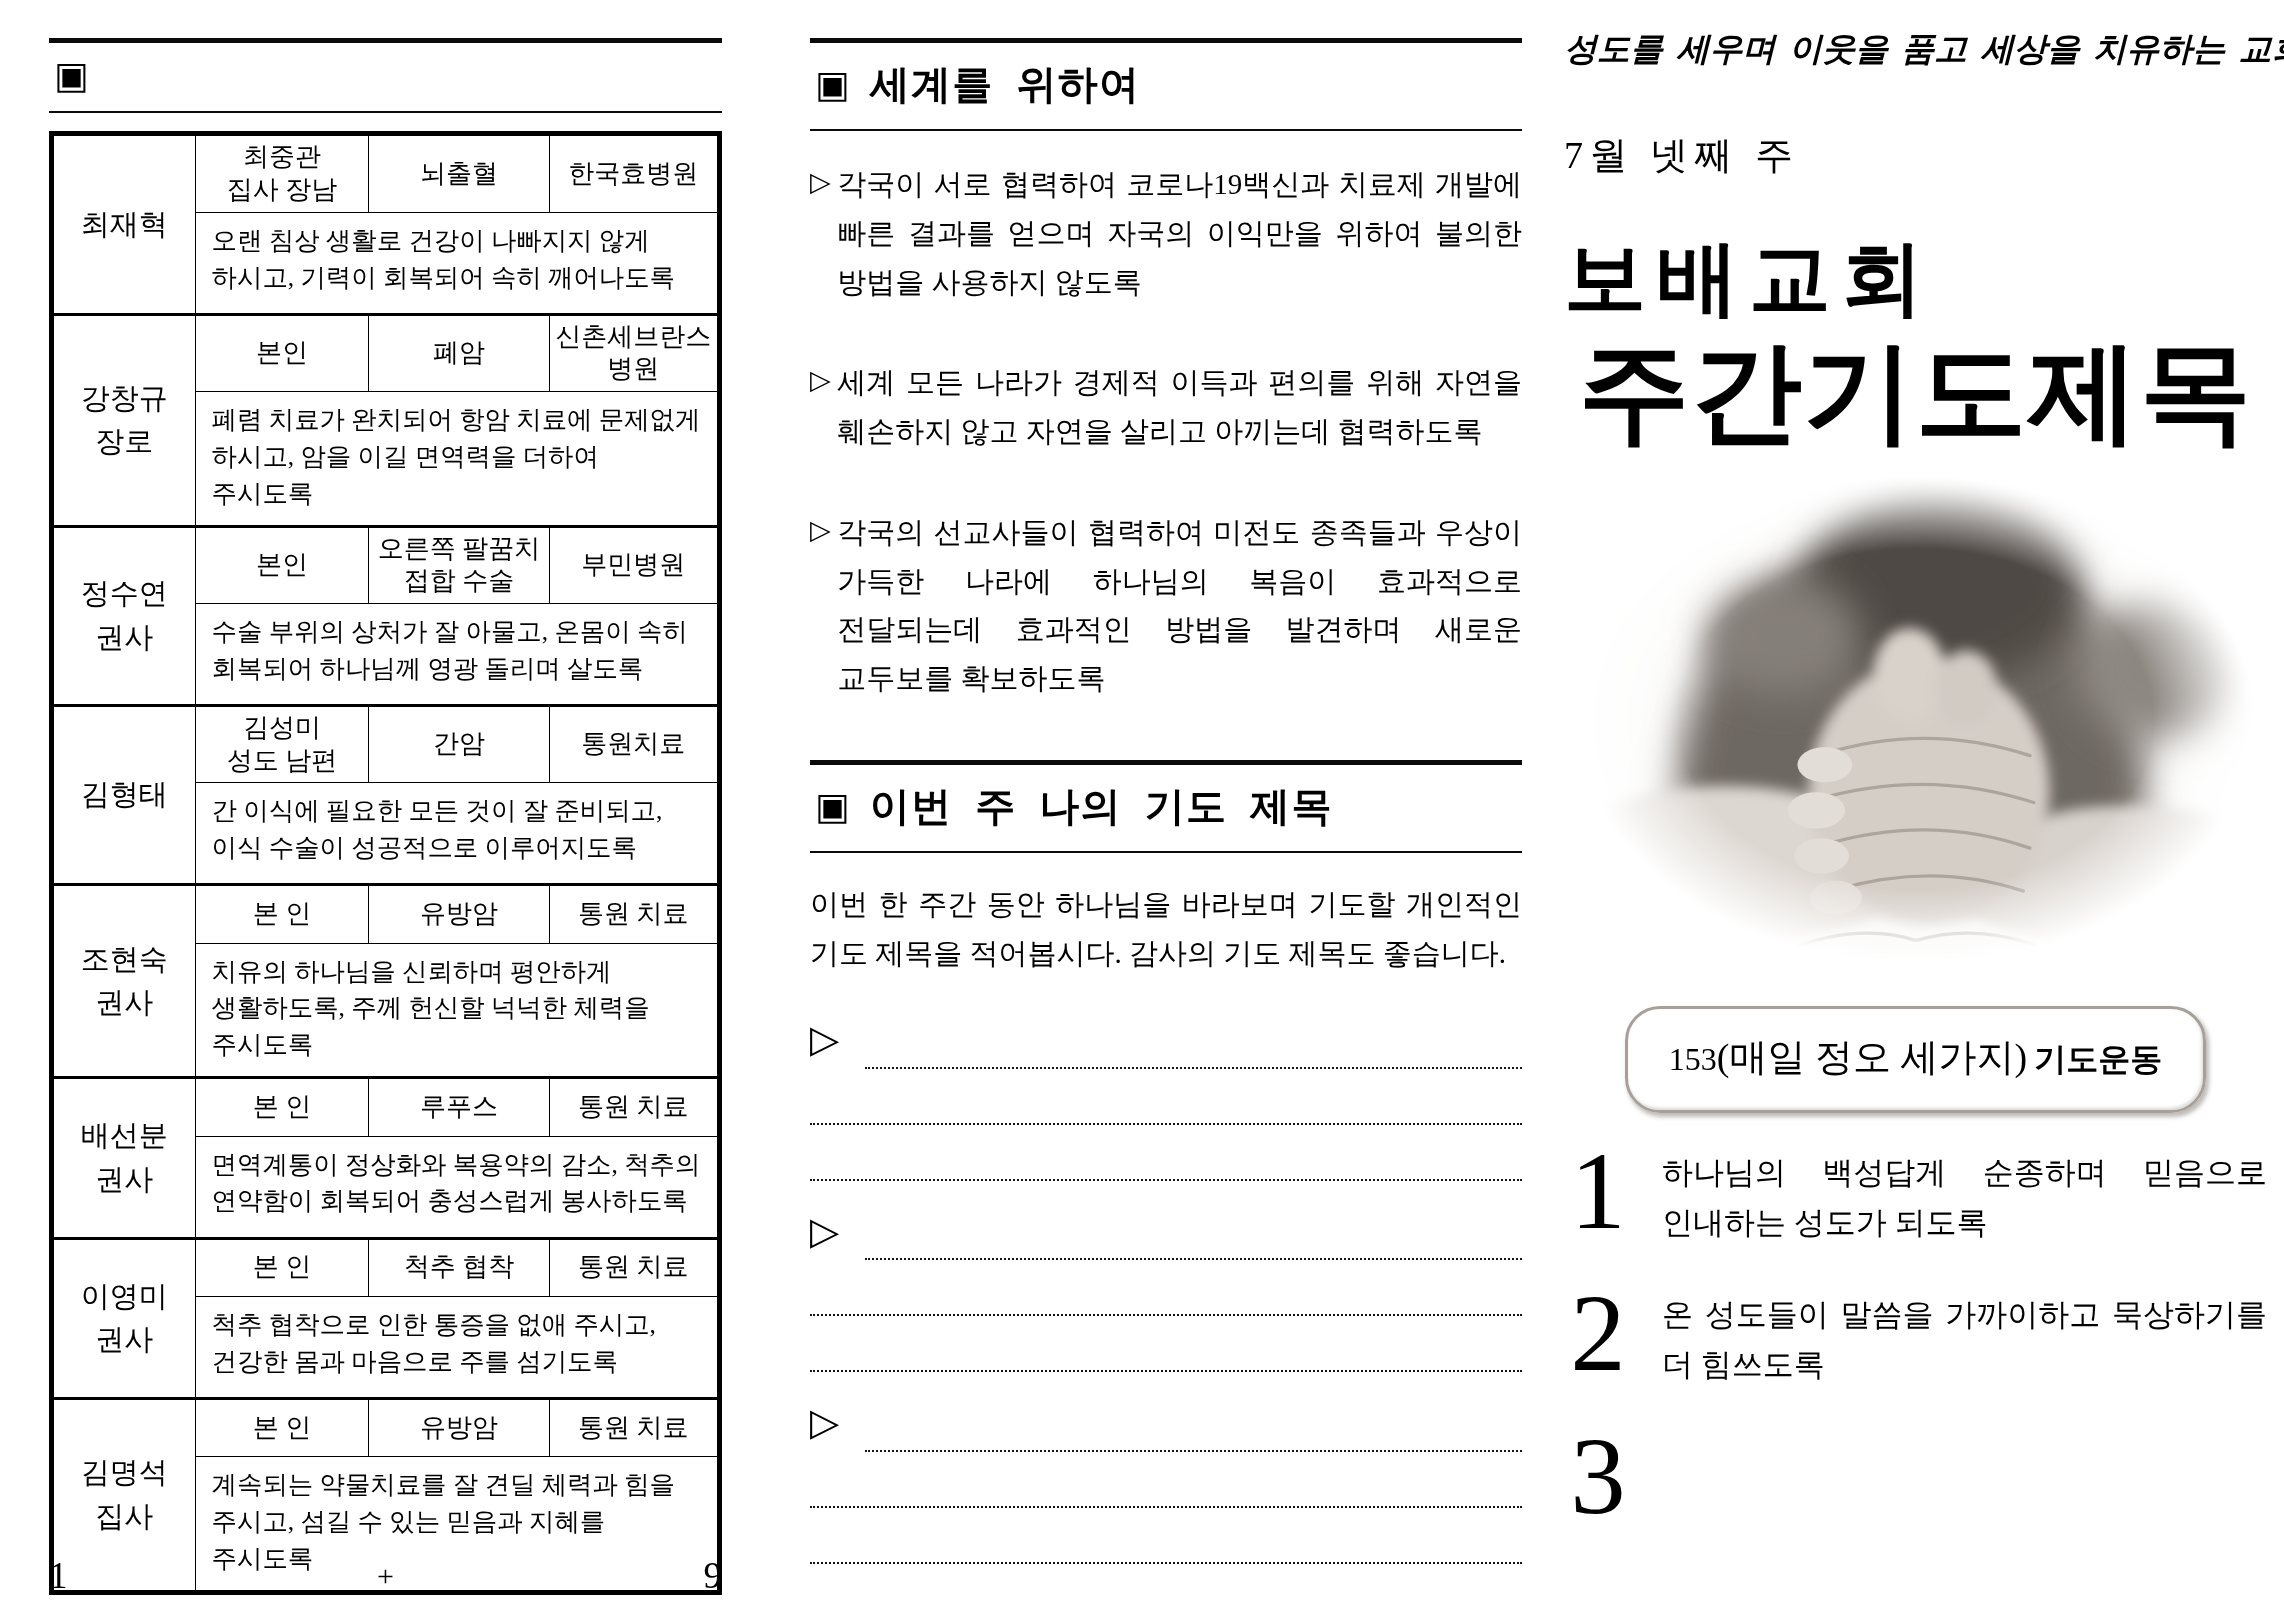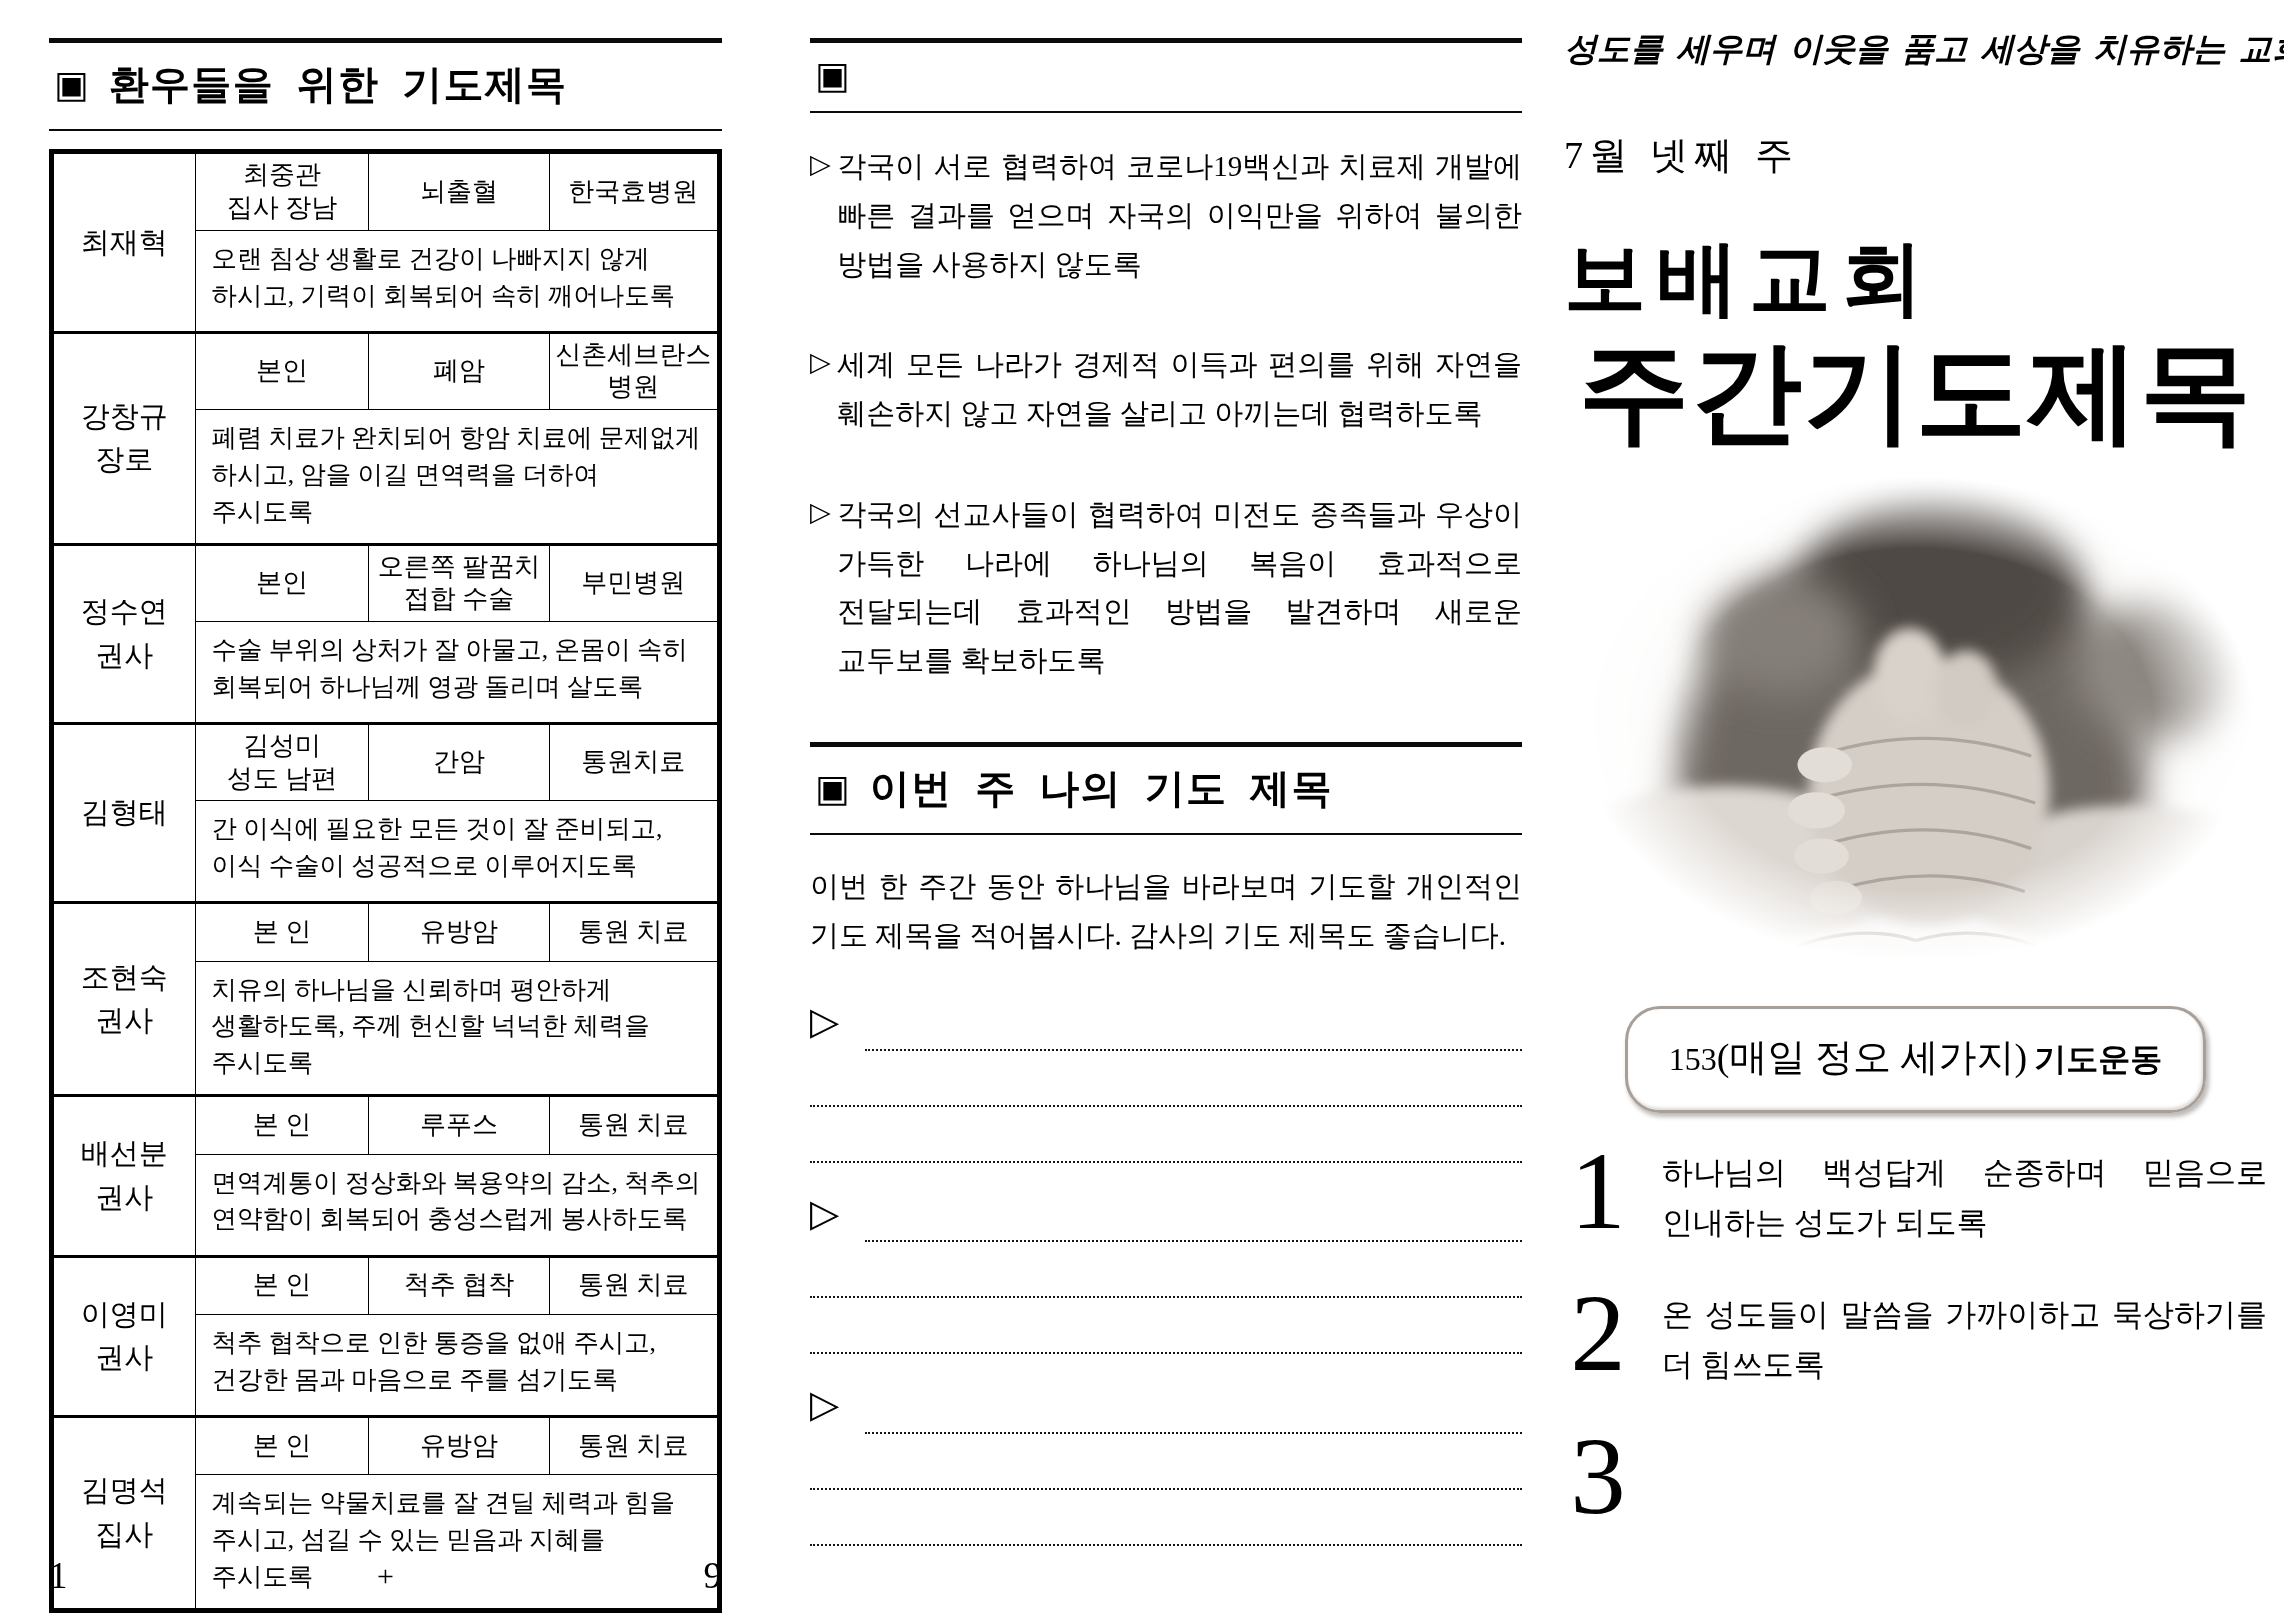--- a/index.html
+++ b/index.html
@@ -88,21 +88,20 @@
   .nitem .ntext{margin:7.8px 0 0;font-size:31px;line-height:1.62;text-align:justify;word-break:keep-all;}
 </style>
 </head>
 <body>
 
 <div class="page">
 
   <section class="panel panel-left">
     <header class="sec-head">
       <span class="sec-icon">▣</span>
-      <h2 class="sec-title">환우들을 위한 기도제목</h2>
     </header>
 
     <table class="ptable">
       <tbody>
         <tr>
           <td class="name" rowspan="2">최재혁</td>
           <td class="top rel">최중관
 집사 장남</td>
           <td class="top dis">뇌출혈</td>
           <td class="top hosp">한국효병원</td>
@@ -203,20 +202,21 @@
 
   <div class="sheet-foot">
     <span>1</span>
     <span class="mark">+</span>
     <span>9</span>
   </div>
 
   <section class="panel panel-mid">
     <header class="sec-head">
       <span class="sec-icon">▣</span>
+      <h2 class="sec-title">세계를 위하여</h2>
     </header>
 
     <div class="wpara firstp">
       <span class="tri">▷</span>
       <span class="ptext">각국이 서로 협력하여 코로나19백신과 치료제 개발에 빠른 결과를 얻으며 자국의 이익만을 위하여 불의한 방법을 사용하지 않도록</span>
     </div>
     <div class="wpara">
       <span class="tri">▷</span>
       <span class="ptext">세계 모든 나라가 경제적 이득과 편의를 위해 자연을 훼손하지 않고 자연을 살리고 아끼는데 협력하도록</span>
     </div>

